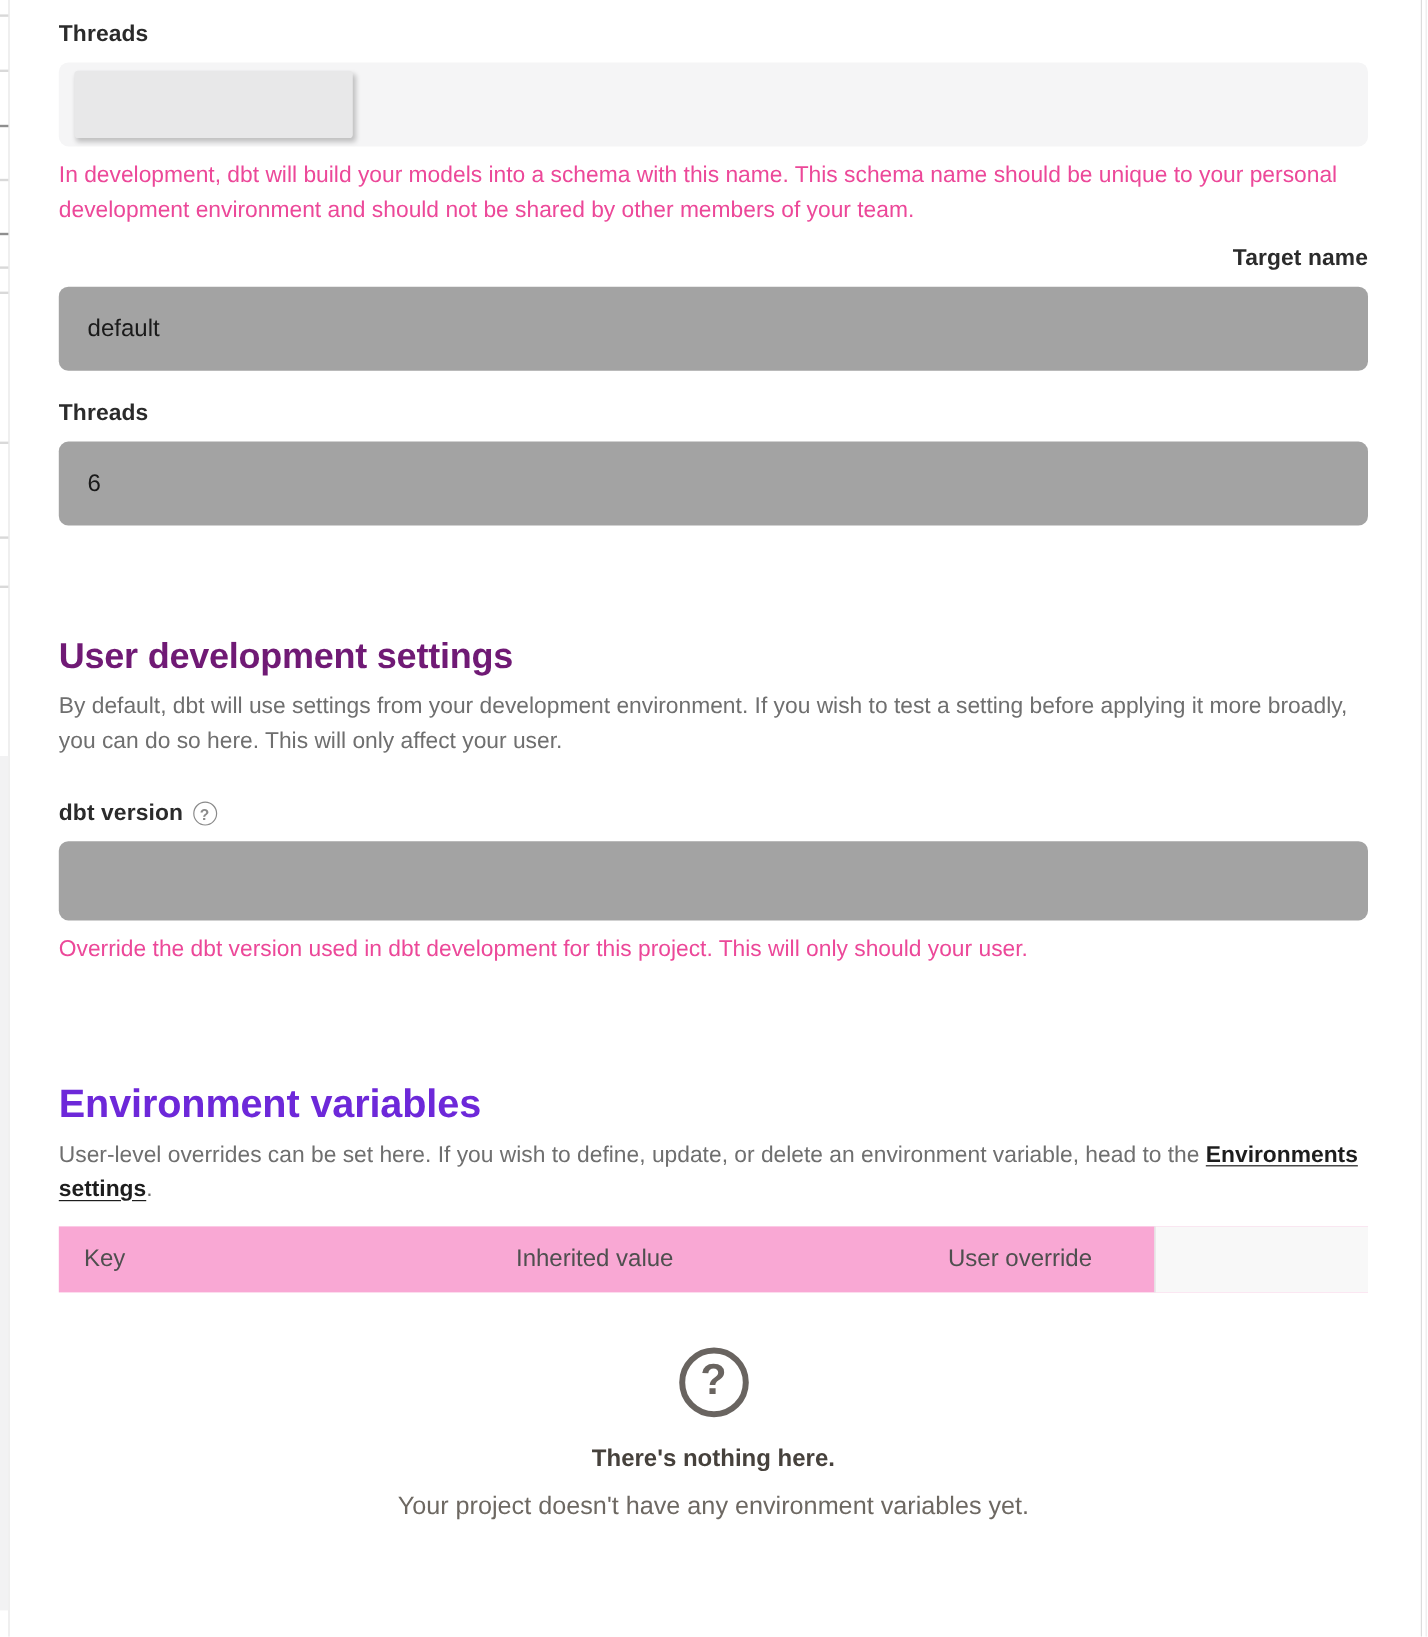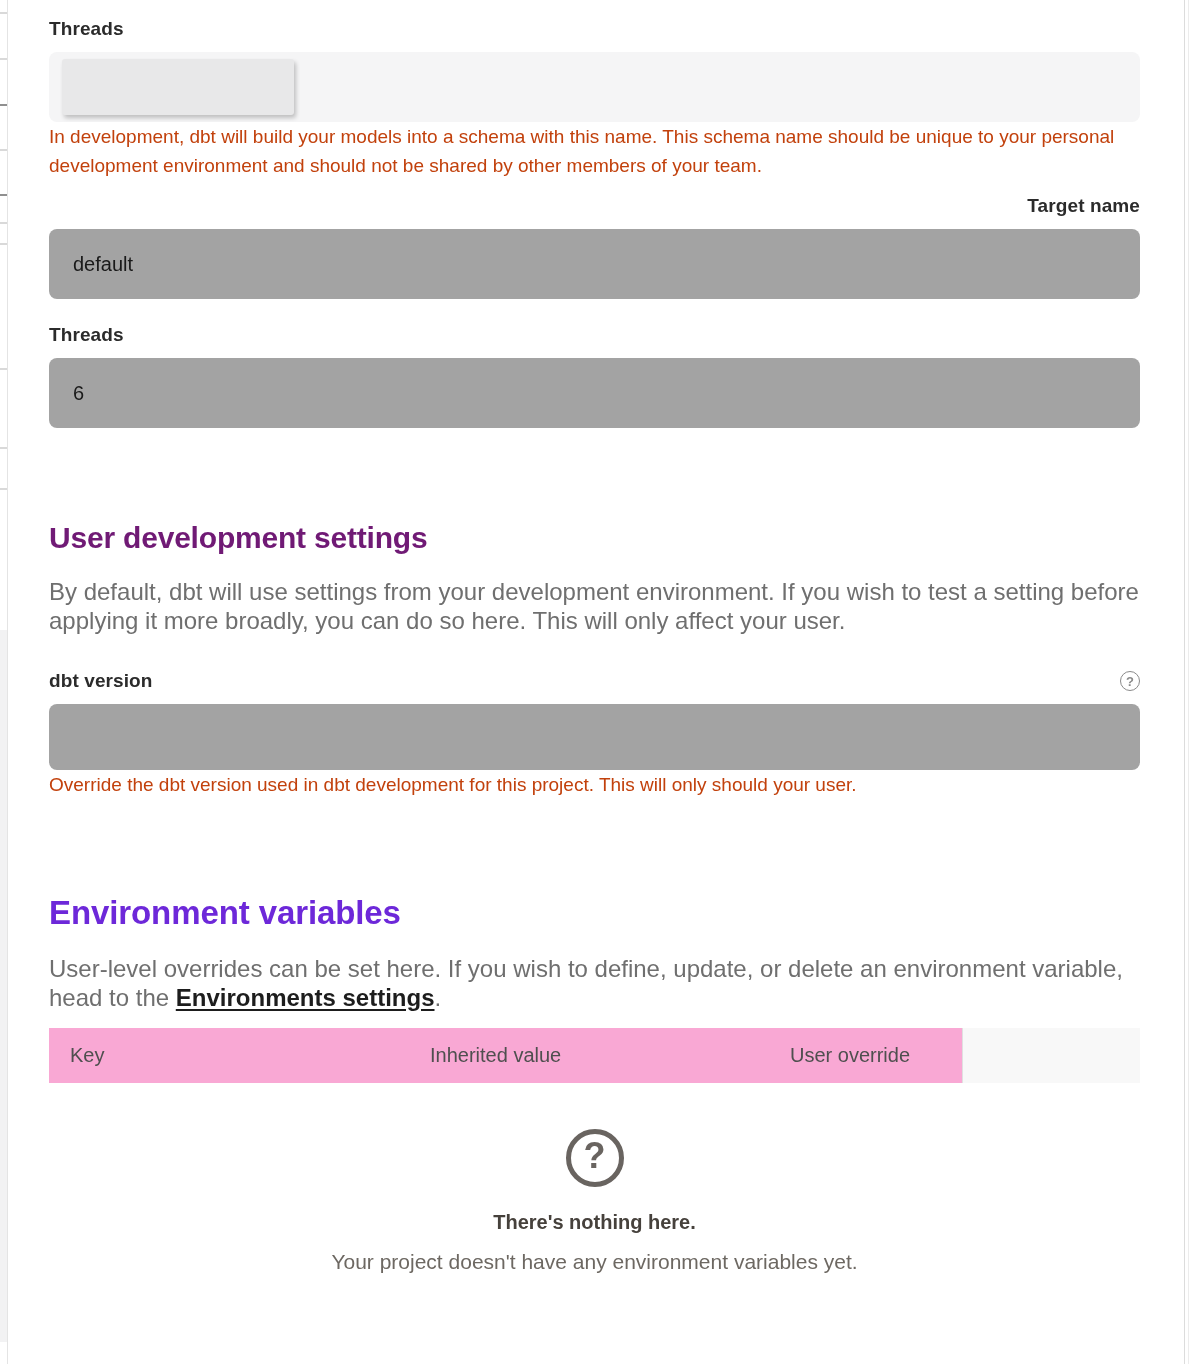--- a/index.html
+++ b/index.html
@@ -72,36 +72,37 @@
     padding: 0 13px;
   }
   .redacted-block {
     width: 232px; height: 56px;
     background: #e8e8e9;
     border-radius: 3px;
     box-shadow: 2px 3px 4px rgba(0,0,0,0.22);
   }
 
   .helper {
-    font-size: 19px; line-height: 29px; color: #c2410c;
+    font-size: 19px; line-height: 29px; color: #ec4899;
+    margin-top: 10px;
   }
 
   .mt-label-gap { margin-top: 12px; }   
 
   .section-h1 {
     font-size: 30px; font-weight: 700; color: #701a75;
     letter-spacing: -0.2px;
   }
   .section-h2 {
     font-size: 33px; font-weight: 700; color: #6d28d9;
     letter-spacing: -0.1px;
   }
   .section-desc {
-    font-size: 24px; line-height: 29px; color: #6f6f6f;
-    margin-top: 22px;
+    font-size: 19px; line-height: 29px; color: #6f6f6f;
+    margin-top: 9px;
   }
   .section-desc a {
     color: #1d1d1d; font-weight: 700; text-decoration: underline;
     text-underline-offset: 3px;
   }
 
   .label-row { display: flex; align-items: center; gap: 8px; }
   .help-icon {
     width: 20px; height: 20px;
     border: 1.6px solid #8a8a8a;
@@ -149,21 +150,21 @@
   }
   .empty-message {
     margin-top: 16px;
     font-size: 21px; color: #6d6862;
   }
 
   .spacer-93 { height: 93px; }
   .spacer-95 { height: 95px; }
   .gap-25 { margin-top: 25px; }
   .gap-15 { margin-top: 15px; text-align: right; }
-  .gap-35 { margin-top: 35px; justify-content: space-between; }
+  .gap-35 { margin-top: 35px; }
 </style>
 </head>
 <body>
 
 <div class="left-edge">
   <div class="tick" style="top:12px"></div>
   <div class="tick" style="top:58px"></div>
   <div class="tick dark" style="top:104px"></div>
   <div class="tick" style="top:149px"></div>
   <div class="tick dark" style="top:194px"></div>

